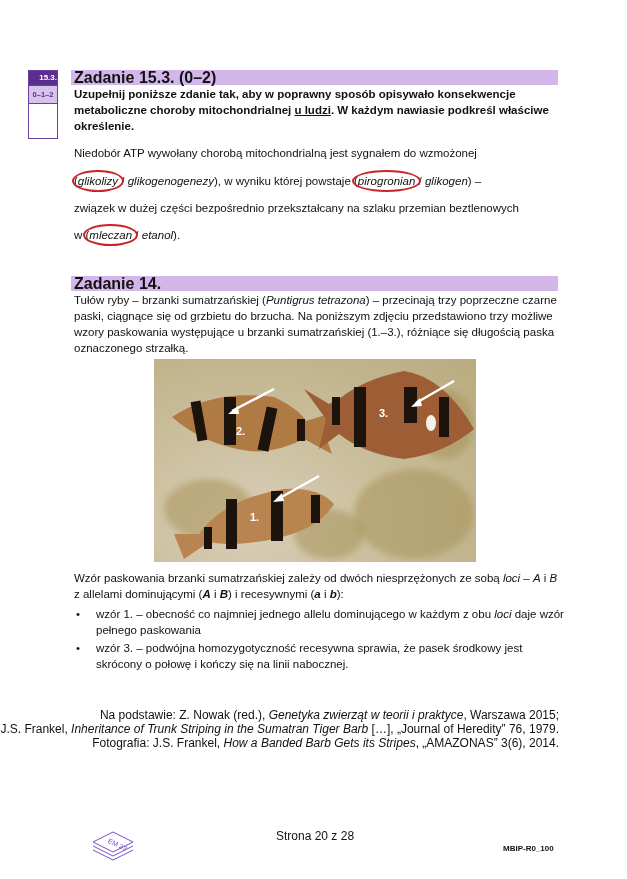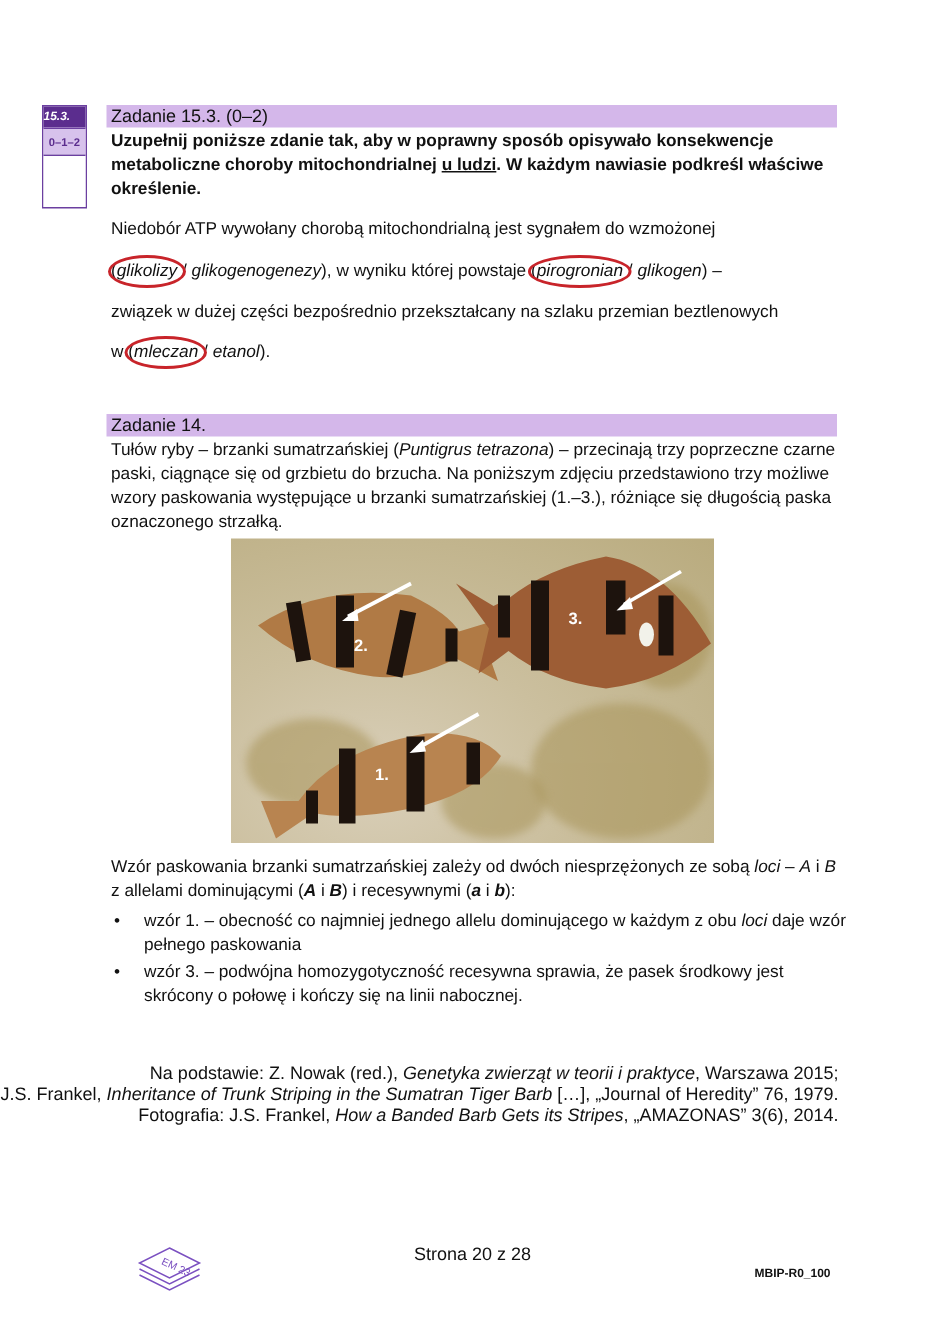--- a/index.html
+++ b/index.html
@@ -3,27 +3,27 @@
 <meta charset="utf-8">
 <style>
   html, body { margin: 0; padding: 0; background: #ffffff; }
   body { width: 627px; height: 879px; position: relative; overflow: hidden;
          font-family: "Liberation Sans", sans-serif; color: #111; }
   .abs { position: absolute; }
 
   
   .score-box { left: 28px; top: 70px; width: 28px; border: 1px solid #6b3fa0; }
   .score-num { background: #5b2d8e; color: #fff; font-size: 8px; font-weight: bold;
-               text-align: left; height: 14px; line-height: 14px; font-style: italic; }
+               text-align: right; height: 14px; line-height: 14px; }
   .score-pts { background: #d7c2ec; color: #5b2d8e; font-size: 7.5px; font-weight: bold;
                text-align: center; height: 17px; line-height: 17px; border-top: 1px solid #6b3fa0; }
   .score-empty { height: 34px; border-top: 1px solid #6b3fa0; background: #fff; }
 
   .task-bar { background: #d4b7ea; height: 15px; left: 71px; width: 487px;
-              font-size: 12px; font-weight: normal; line-height: 15px; padding-left: 3px; box-sizing: border-box; }
+              font-size: 16px; font-weight: bold; line-height: 15px; padding-left: 3px; box-sizing: border-box; }
 
   .p { font-size: 11.5px; line-height: 16px; left: 74px; width: 490px; }
   .bold { font-weight: bold; }
   u { text-decoration: underline; }
   .line { font-size: 11.5px; left: 74px; white-space: nowrap; }
   .circ { position: relative; display: inline-block; }
   .circ::after { content: ""; position: absolute; left: -6px; right: -6px; top: -5px; bottom: -5px;
                  border: 2.5px solid #c8242a; border-radius: 50%; }
 
   

